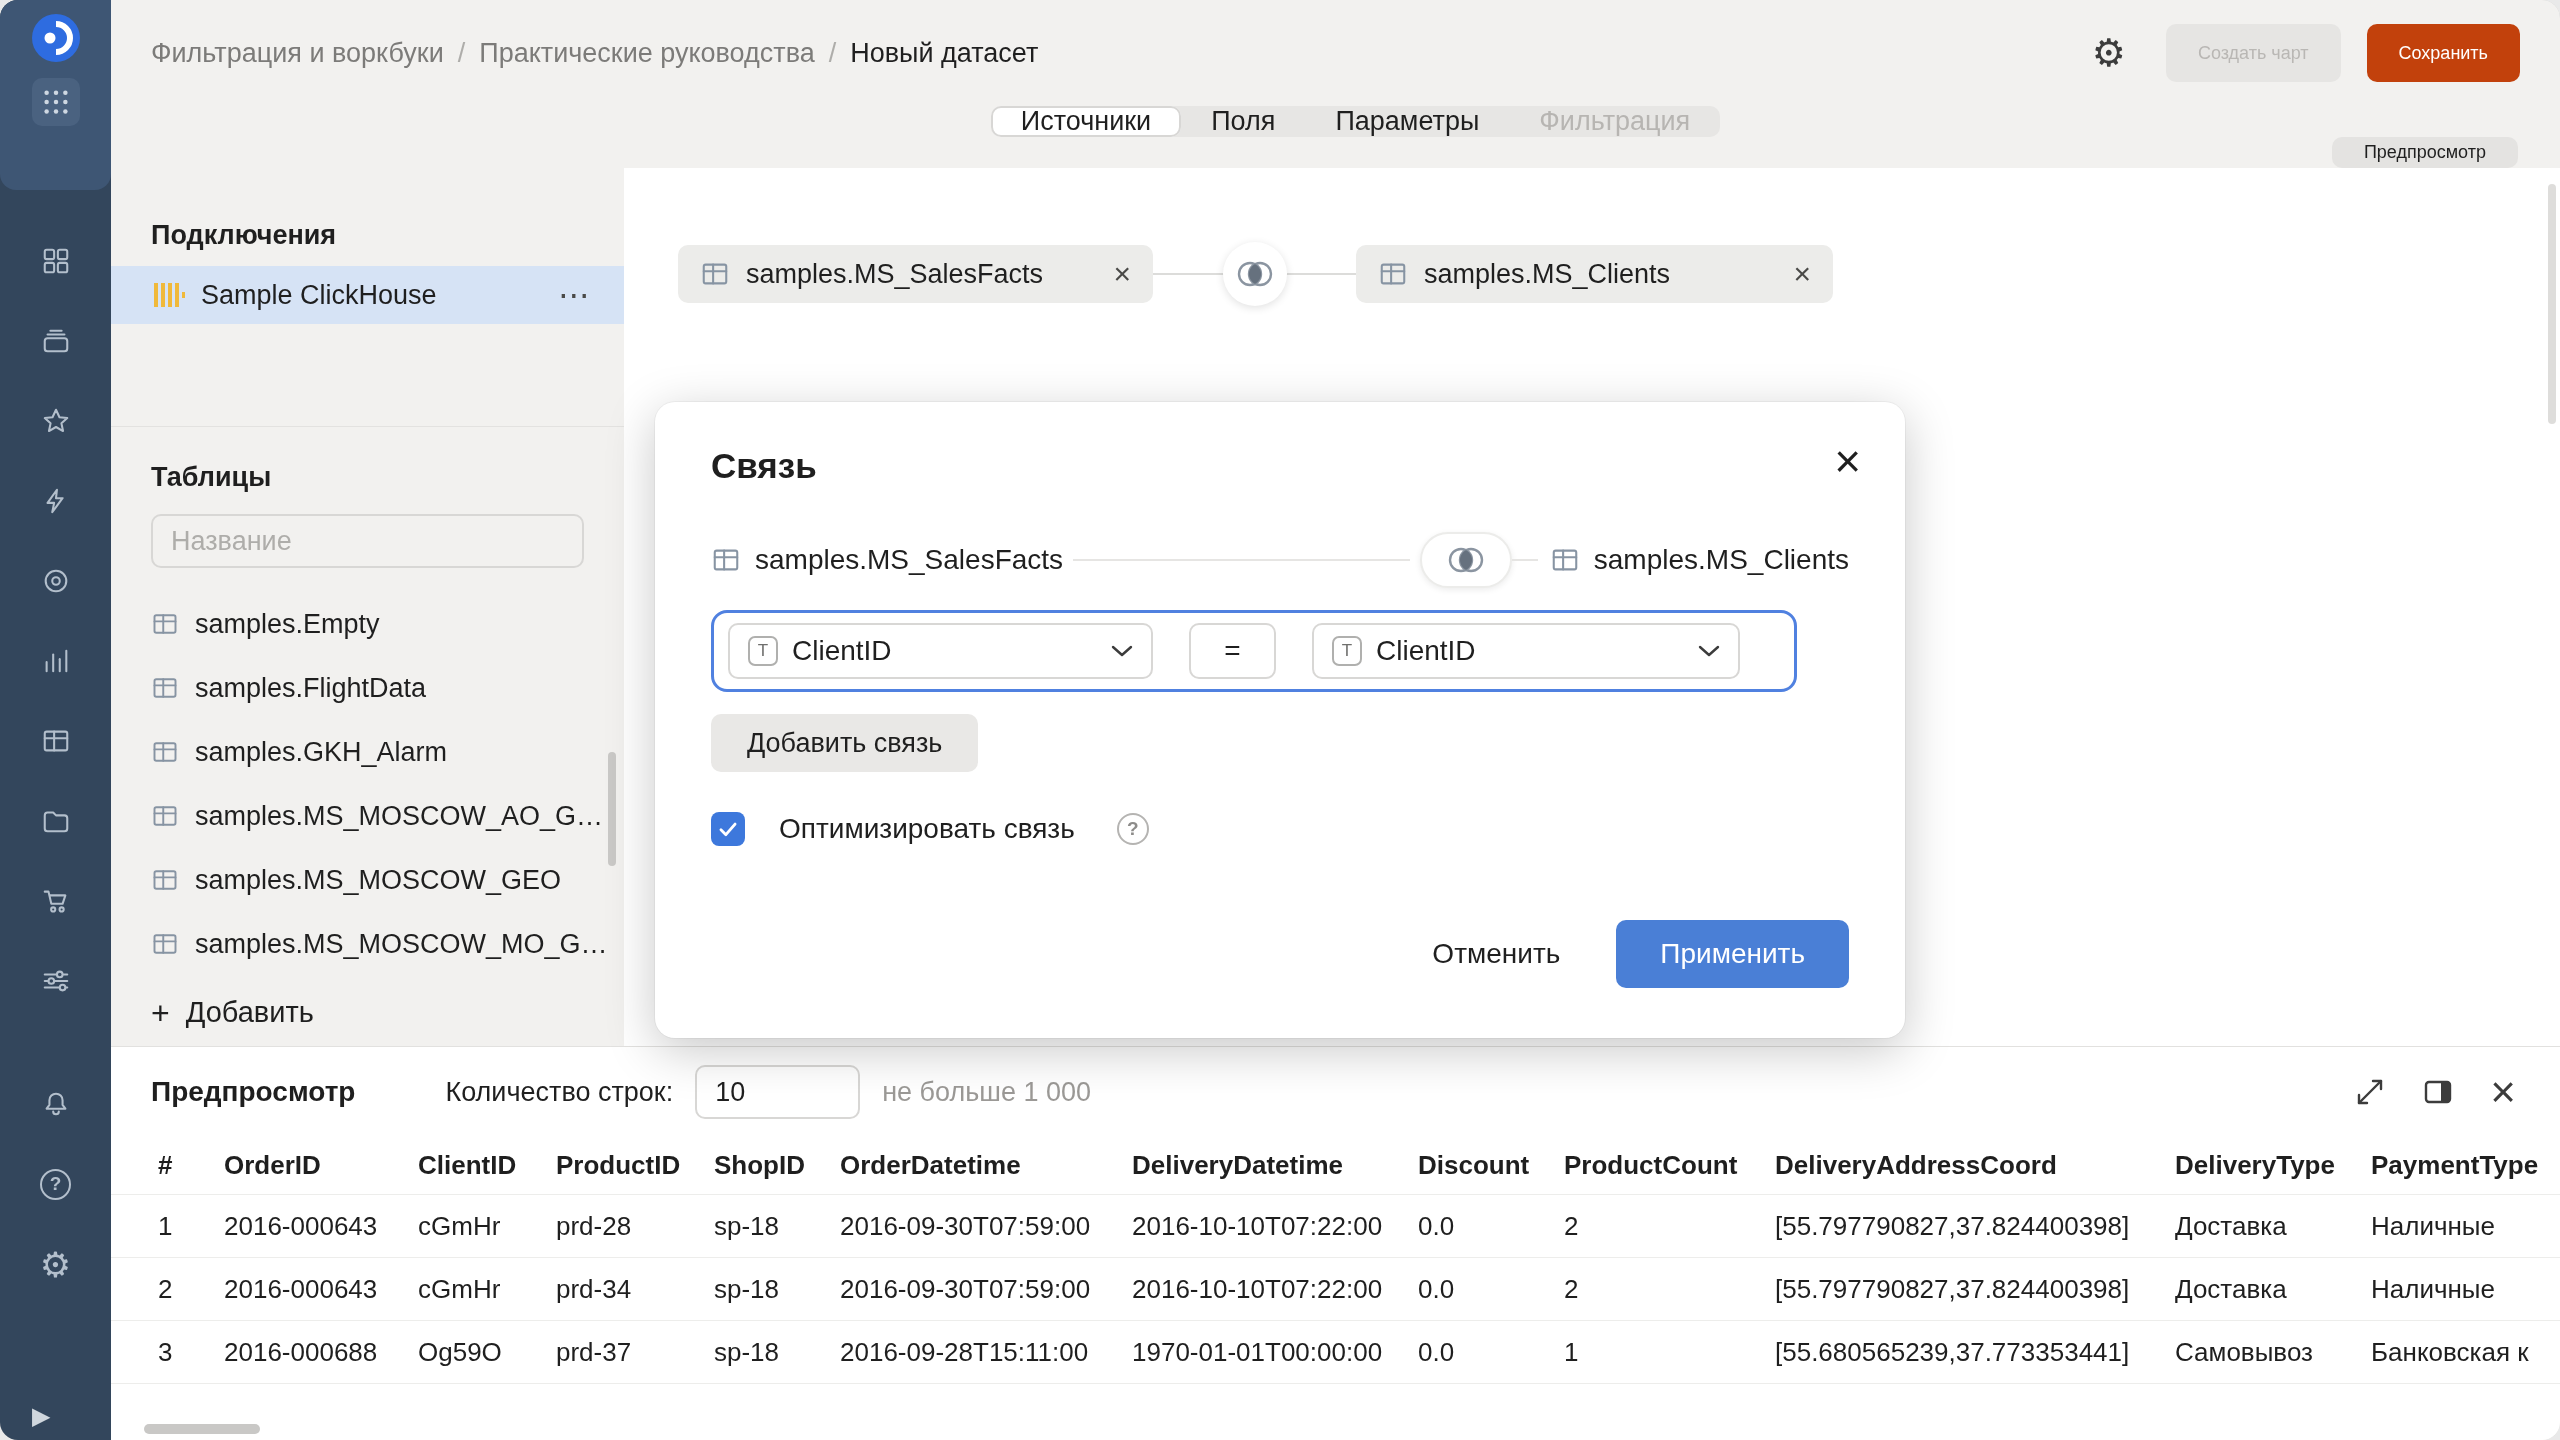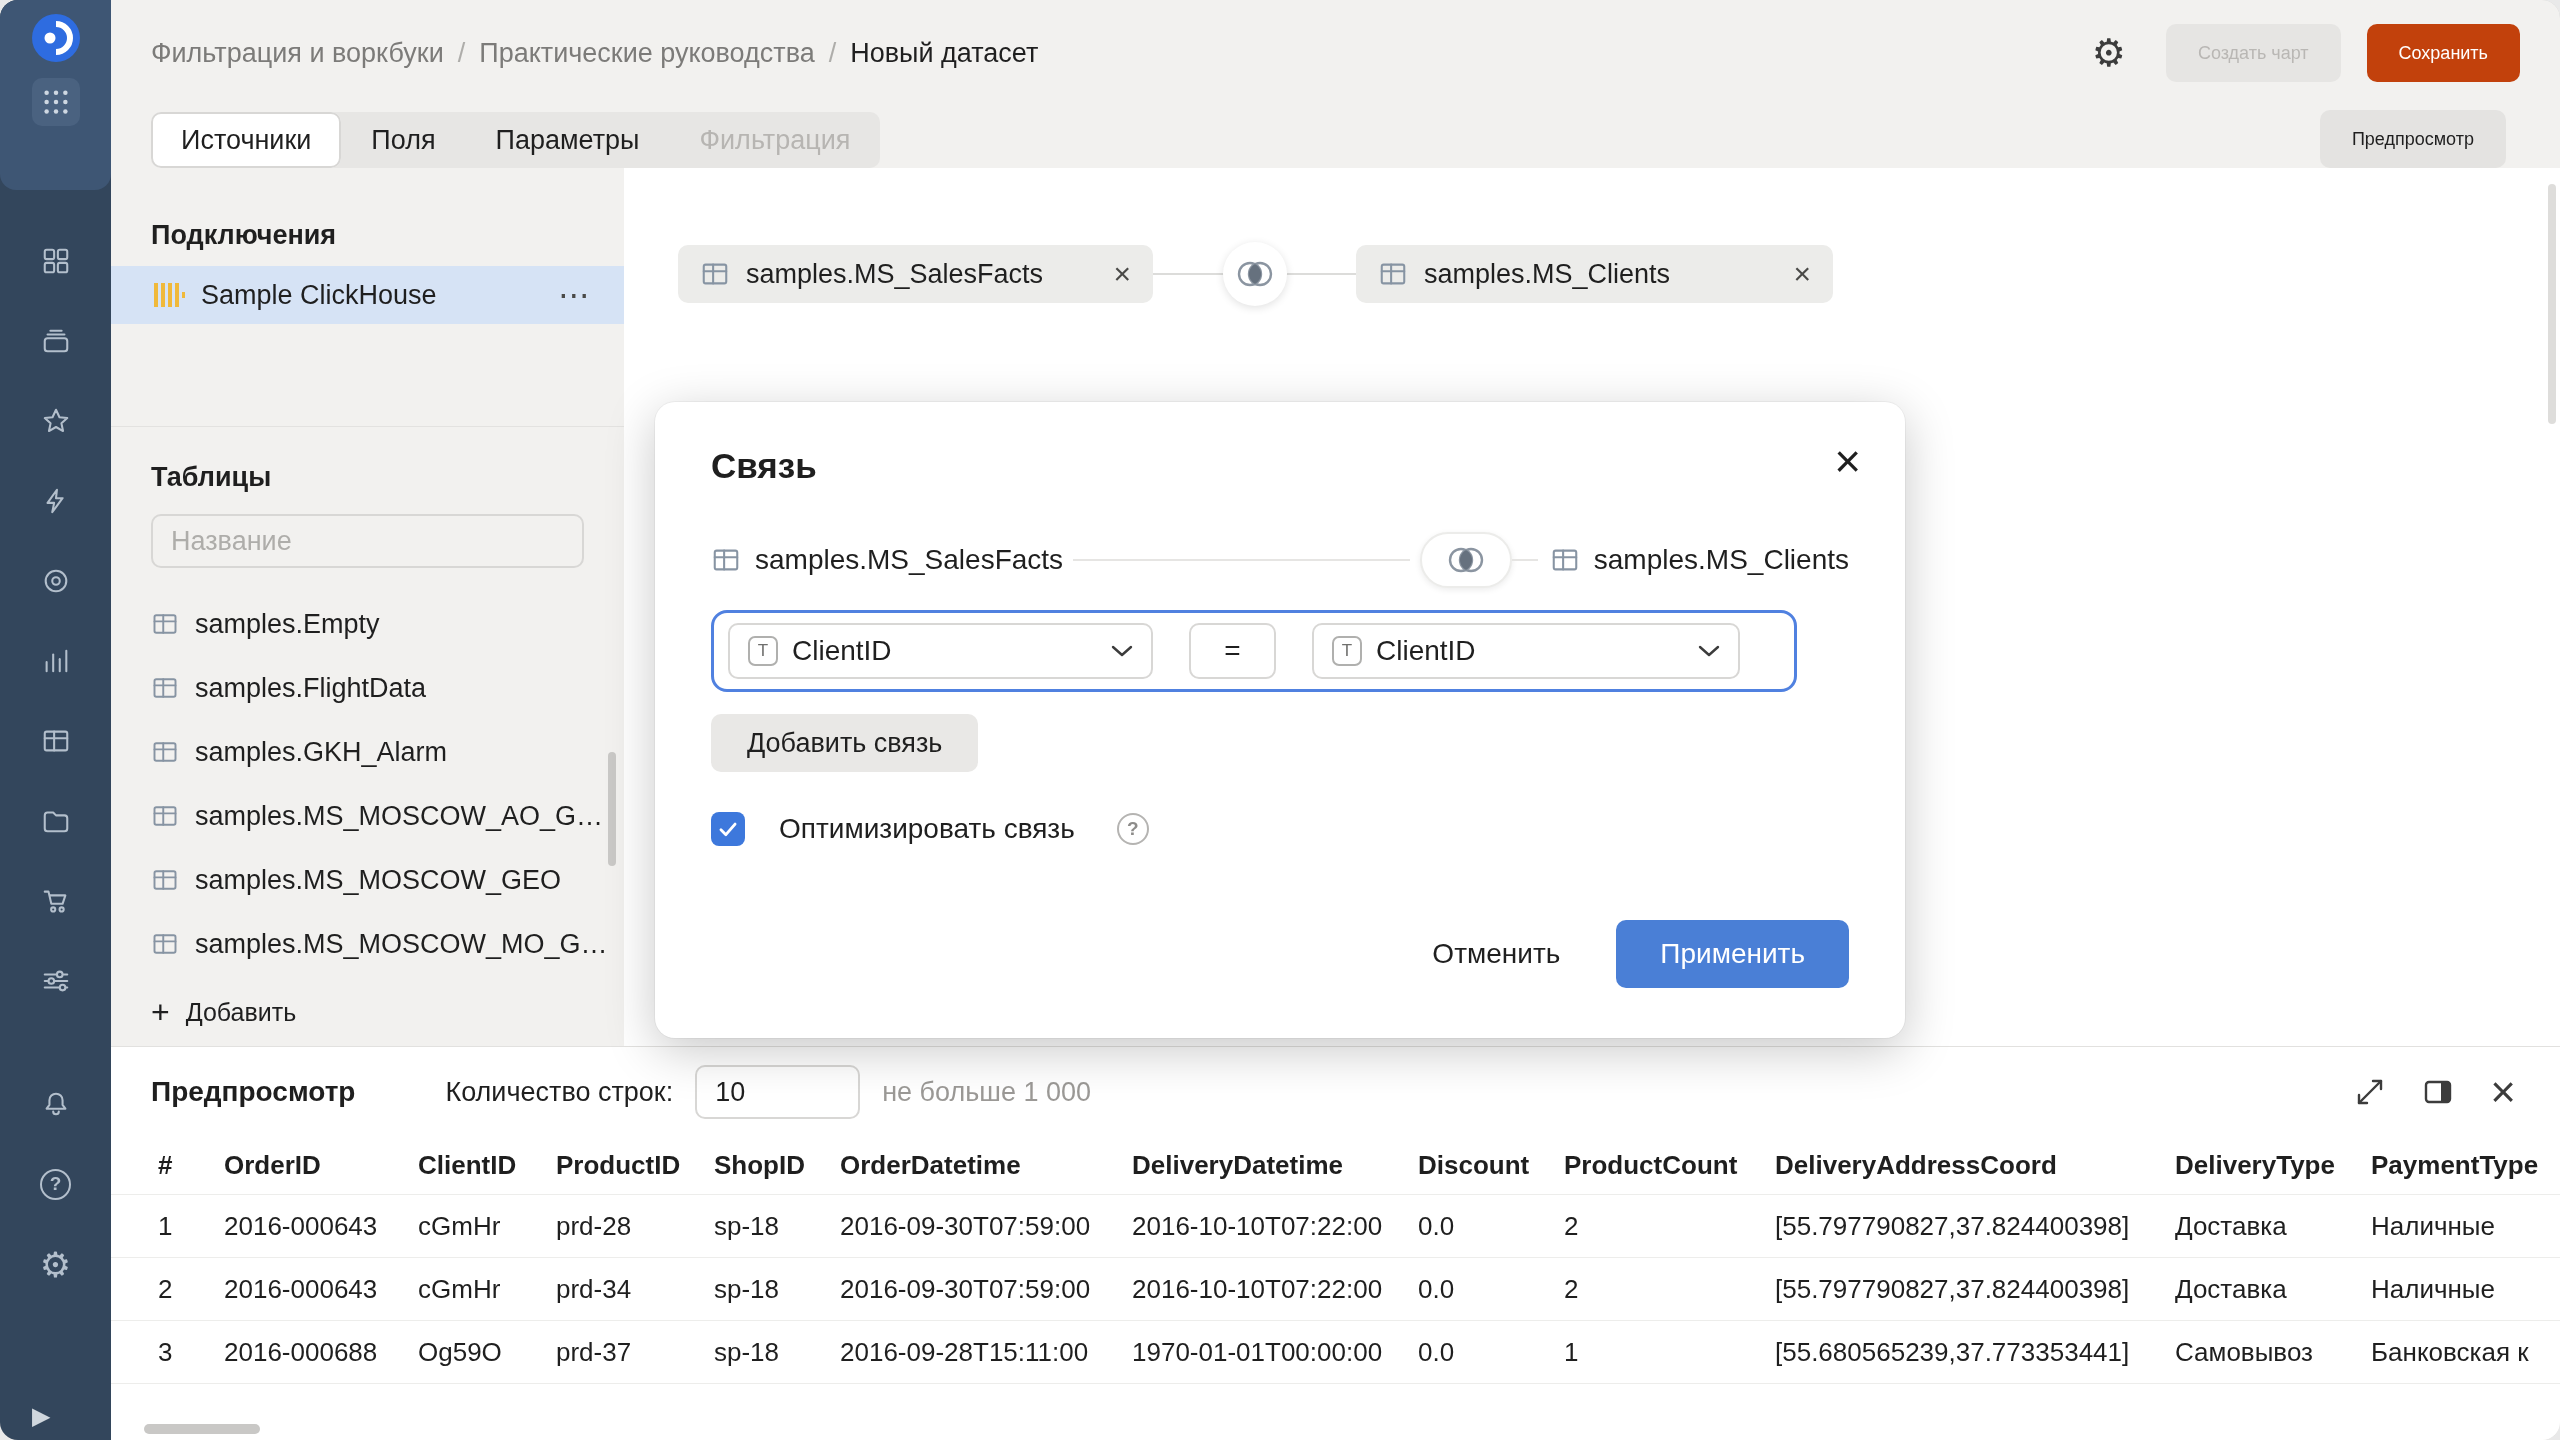--- a/index.html
+++ b/index.html
@@ -32,21 +32,21 @@
   .crumb.current { color:#1f1f1f; cursor:default; }
   .crumb-sep { font-size:27px; color:#aeadaa; margin:0 14px; }
   .topbar-right { margin-left:auto; display:flex; align-items:center; gap:26px; }
   .hgear { font-size:38px; color:#3c3c3c; line-height:1; cursor:pointer; margin-right:14px; }
   .btn { height:58px; border:none; border-radius:10px; font-size:18px; padding:0 32px;
          font-family:inherit; display:flex; align-items:center; cursor:pointer; }
   .btn-disabled { background:#e6e5e3; color:#b9b7b4; cursor:default; }
   .btn-gray { background:#e4e3e1; color:#1f1f1f; }
   .btn-blue { background:#c2410c; color:#fff; }
 
-  .tabsbar { position:absolute; top:106px; left:0; right:12px; height:62px; display:flex; align-items:flex-end; }
+  .tabsbar { position:absolute; top:106px; left:0; right:0; height:62px; display:flex; align-items:center;flex-direction:column; }
   .tabs { display:flex; margin-left:40px; background:#e7e6e4; border-radius:10px; height:56px; }
   .tab { display:flex; align-items:center; padding:0 30px; font-size:27px; border-radius:10px; color:#1f1f1f; cursor:pointer; }
   .tab.active { background:#fff; box-shadow:inset 0 0 0 2px #d8d7d5; }
   .tab.disabled { color:#b7b5b2; cursor:default; }
   .preview-btn { margin-left:auto; margin-right:42px; }
 
   
   .content { position:absolute; top:168px; left:0; right:0; bottom:394px; }
   .left-panel { position:absolute; left:0; top:0; bottom:0; width:513px; background:#f2f1ef; }
   .panel-title { position:absolute; left:40px; font-size:27px; font-weight:bold; color:#1f1f1f; }
@@ -58,21 +58,21 @@
   .conn-dots { font-size:32px; color:#4a4a48; cursor:pointer; line-height:1; }
   .panel-divider { position:absolute; top:258px; left:0; right:0; border-top:1px solid #e3e2e0; }
   .search-input { position:absolute; top:346px; left:40px; width:433px; height:54px; border:2px solid #d8d7d5;
                   border-radius:10px; background:transparent; font-size:27px; font-family:inherit; padding:0 18px; color:#1f1f1f; }
   .search-input::placeholder { color:#aeadaa; }
   .tables-list { position:absolute; top:424px; left:0; right:0; }
   .titem { height:64px; display:flex; align-items:center; padding-left:40px; cursor:pointer; }
   .titem-label { margin-left:16px; font-size:27px; white-space:nowrap; }
   .add-row { position:absolute; top:828px; left:40px; display:flex; align-items:center; gap:16px; cursor:pointer; }
   .plus-glyph { font-size:32px; color:#1f1f1f; line-height:1; }
-  .add-label { font-size:25px; }
+  .add-label { font-size:29px; }
   .vthumb { position:absolute; right:8px; top:584px; width:8px; height:114px; background:#c9c8c6; border-radius:4px; }
 
   .canvas { position:absolute; left:513px; right:0; top:0; bottom:0; background:#fff; }
   .link-line { position:absolute; left:529px; top:105px; width:203px; height:2px; background:#dcdcda; }
   .chip { position:absolute; top:77px; height:58px; background:#ececea; border-radius:10px;
           display:flex; align-items:center; padding:0 22px; gap:16px; cursor:pointer; }
   .chip-left { left:54px; width:475px; }
   .chip-right { left:732px; width:477px; }
   .chip-label { font-size:27px; flex:1; }
   .chip-close { font-size:30px; color:#4a4a48; cursor:pointer; line-height:1; }

